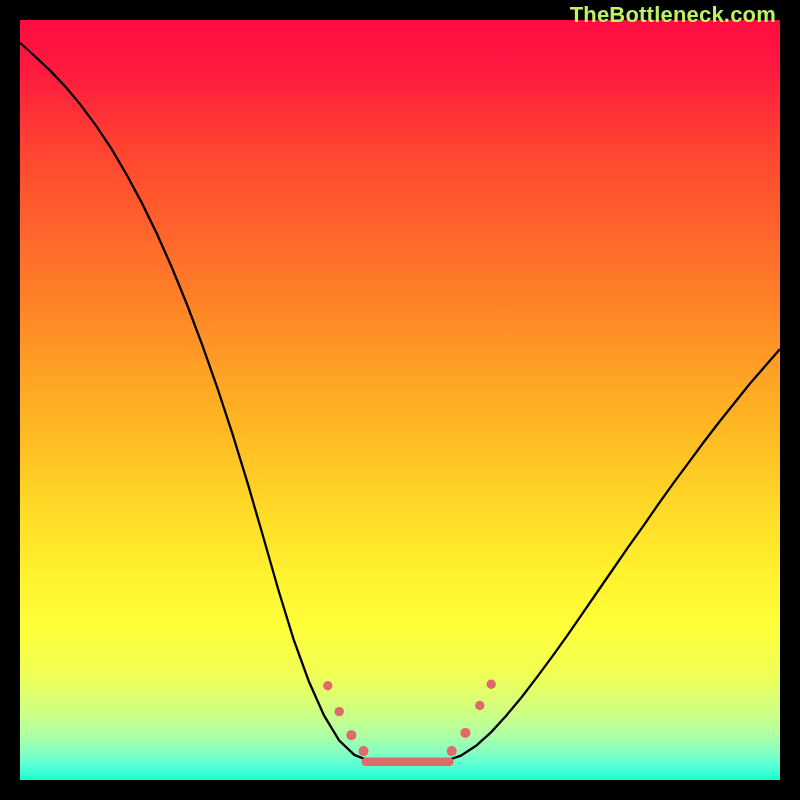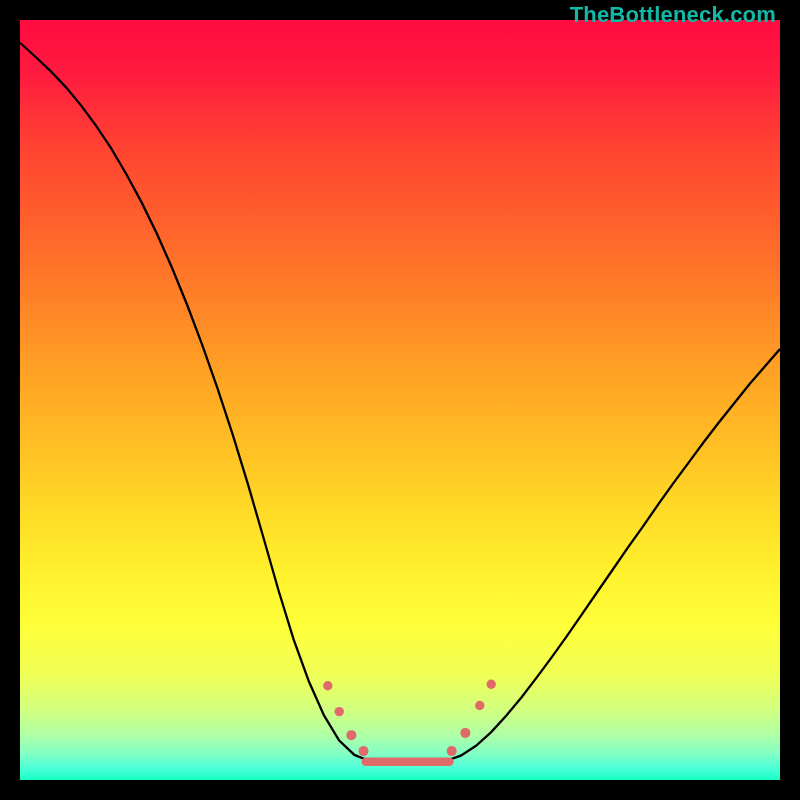--- a/index.html
+++ b/index.html
@@ -23,21 +23,21 @@
     position: absolute;
     left: 0;
     top: 0;
     width: 760px;
     height: 760px;
   }
   .watermark {
     position: absolute;
     top: 2px;
     right: 24px;
-    color: #14b8a6;
+    color: #bef264;
     font-size: 22px;
     font-weight: 600;
     letter-spacing: 0.2px;
   }
 </style>
 </head>
 <body>
 
 <div class="frame">
   <svg class="plot" viewBox="0 0 760 760">

